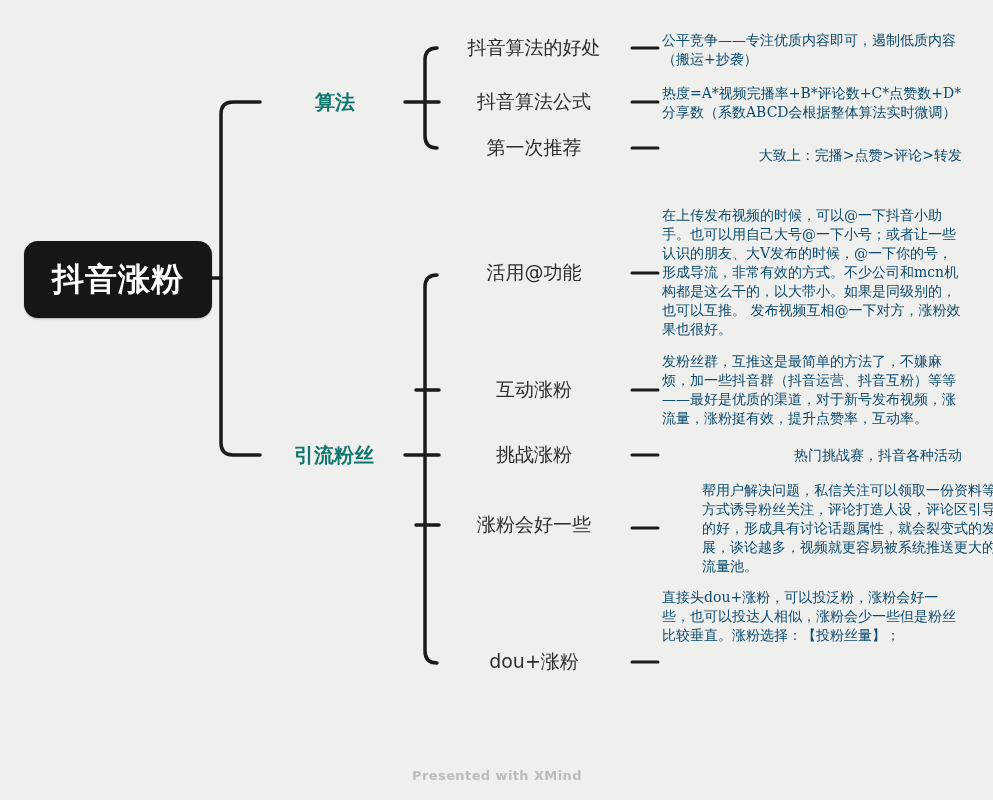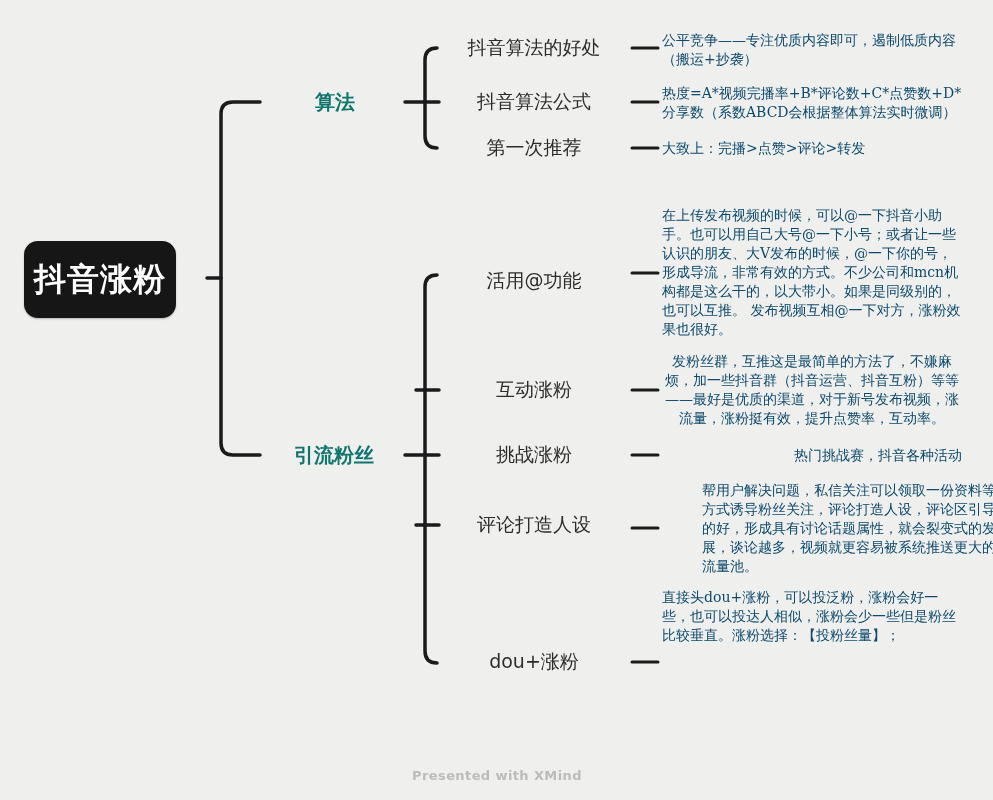--- a/index.html
+++ b/index.html
@@ -16,21 +16,21 @@
   }
   .lines {
     position: absolute;
     left: 0; top: 0;
     width: 993px; height: 800px;
     pointer-events: none;
   }
   .root-topic {
     position: absolute;
     left: 24px; top: 241px;
-    width: 152px; height: 77px;
+    width: 188px; height: 77px;
     background: #161616;
     border-radius: 14px;
     color: #ffffff;
     font-size: 32px;
     font-weight: 700;
     letter-spacing: 1px;
     display: flex;
     align-items: center;
     justify-content: center;
     box-shadow: 0 1px 2px rgba(0,0,0,0.25);
@@ -106,31 +106,31 @@
 
   <div class="root-topic">抖音涨粉</div>
 
   <div class="branch-topic" style="left:335px; top:102px;">算法</div>
   <div class="branch-topic" style="left:334px; top:455px;">引流粉丝</div>
 
   <div class="sub-topic" style="left:534px; top:48px;">抖音算法的好处</div>
   <div class="sub-topic" style="left:534px; top:102px;">抖音算法公式</div>
   <div class="sub-topic" style="left:534px; top:148px;">第一次推荐</div>
 
-  <div class="sub-topic" style="left:534px; top:273px;margin-top:8px;">活用@功能</div>
+  <div class="sub-topic" style="left:534px; top:273px;">活用@功能</div>
   <div class="sub-topic" style="left:534px; top:390px;">互动涨粉</div>
   <div class="sub-topic" style="left:534px; top:455px;">挑战涨粉</div>
-  <div class="sub-topic" style="left:534px; top:525px;">评论打造人设</div>
+  <div class="sub-topic" style="left:534px; top:525px;">涨粉会好一些</div>
   <div class="sub-topic" style="left:534px; top:662px;">dou+涨粉</div>
 
   <div class="note" style="top:31px;">公平竞争——专注优质内容即可，遏制低质内容（搬运+抄袭）</div>
   <div class="note" style="top:84px;">热度=A*视频完播率+B*评论数+C*点赞数+D*分享数（系数ABCD会根据整体算法实时微调）</div>
-  <div class="note" style="top:139px;">大致上：完播&gt;点赞&gt;评论&gt;转发</div>
+  <div class="note" style="top:146px;text-align:right;">大致上：完播&gt;点赞&gt;评论&gt;转发</div>
   <div class="note" style="top:206px;">在上传发布视频的时候，可以@一下抖音小助手。也可以用自己大号@一下小号；或者让一些认识的朋友、大V发布的时候，@一下你的号，形成导流，非常有效的方式。不少公司和mcn机构都是这么干的，以大带小。如果是同级别的，也可以互推。 发布视频互相@一下对方，涨粉效果也很好。</div>
-  <div class="note" style="top:352px;text-align:center;">发粉丝群，互推这是最简单的方法了，不嫌麻烦，加一些抖音群（抖音运营、抖音互粉）等等——最好是优质的渠道，对于新号发布视频，涨流量，涨粉挺有效，提升点赞率，互动率。</div>
+  <div class="note" style="top:352px;">发粉丝群，互推这是最简单的方法了，不嫌麻烦，加一些抖音群（抖音运营、抖音互粉）等等——最好是优质的渠道，对于新号发布视频，涨流量，涨粉挺有效，提升点赞率，互动率。</div>
   <div class="note" style="top:446px;text-align:right;">热门挑战赛，抖音各种活动</div>
   <div class="note" style="top:481px;margin-left:40px;">帮用户解决问题，私信关注可以领取一份资料等方式诱导粉丝关注，评论打造人设，评论区引导的好，形成具有讨论话题属性，就会裂变式的发展，谈论越多，视频就更容易被系统推送更大的流量池。</div>
   <div class="note" style="top:588px;">
     <div class="para">直接头dou+涨粉，可以投泛粉，涨粉会好一些，也可以投达人相似，涨粉会少一些但是粉丝比较垂直。涨粉选择：【投粉丝量】；</div>
   </div>
 
   <div class="watermark">Presented with XMind</div>
 
 </div>
 

